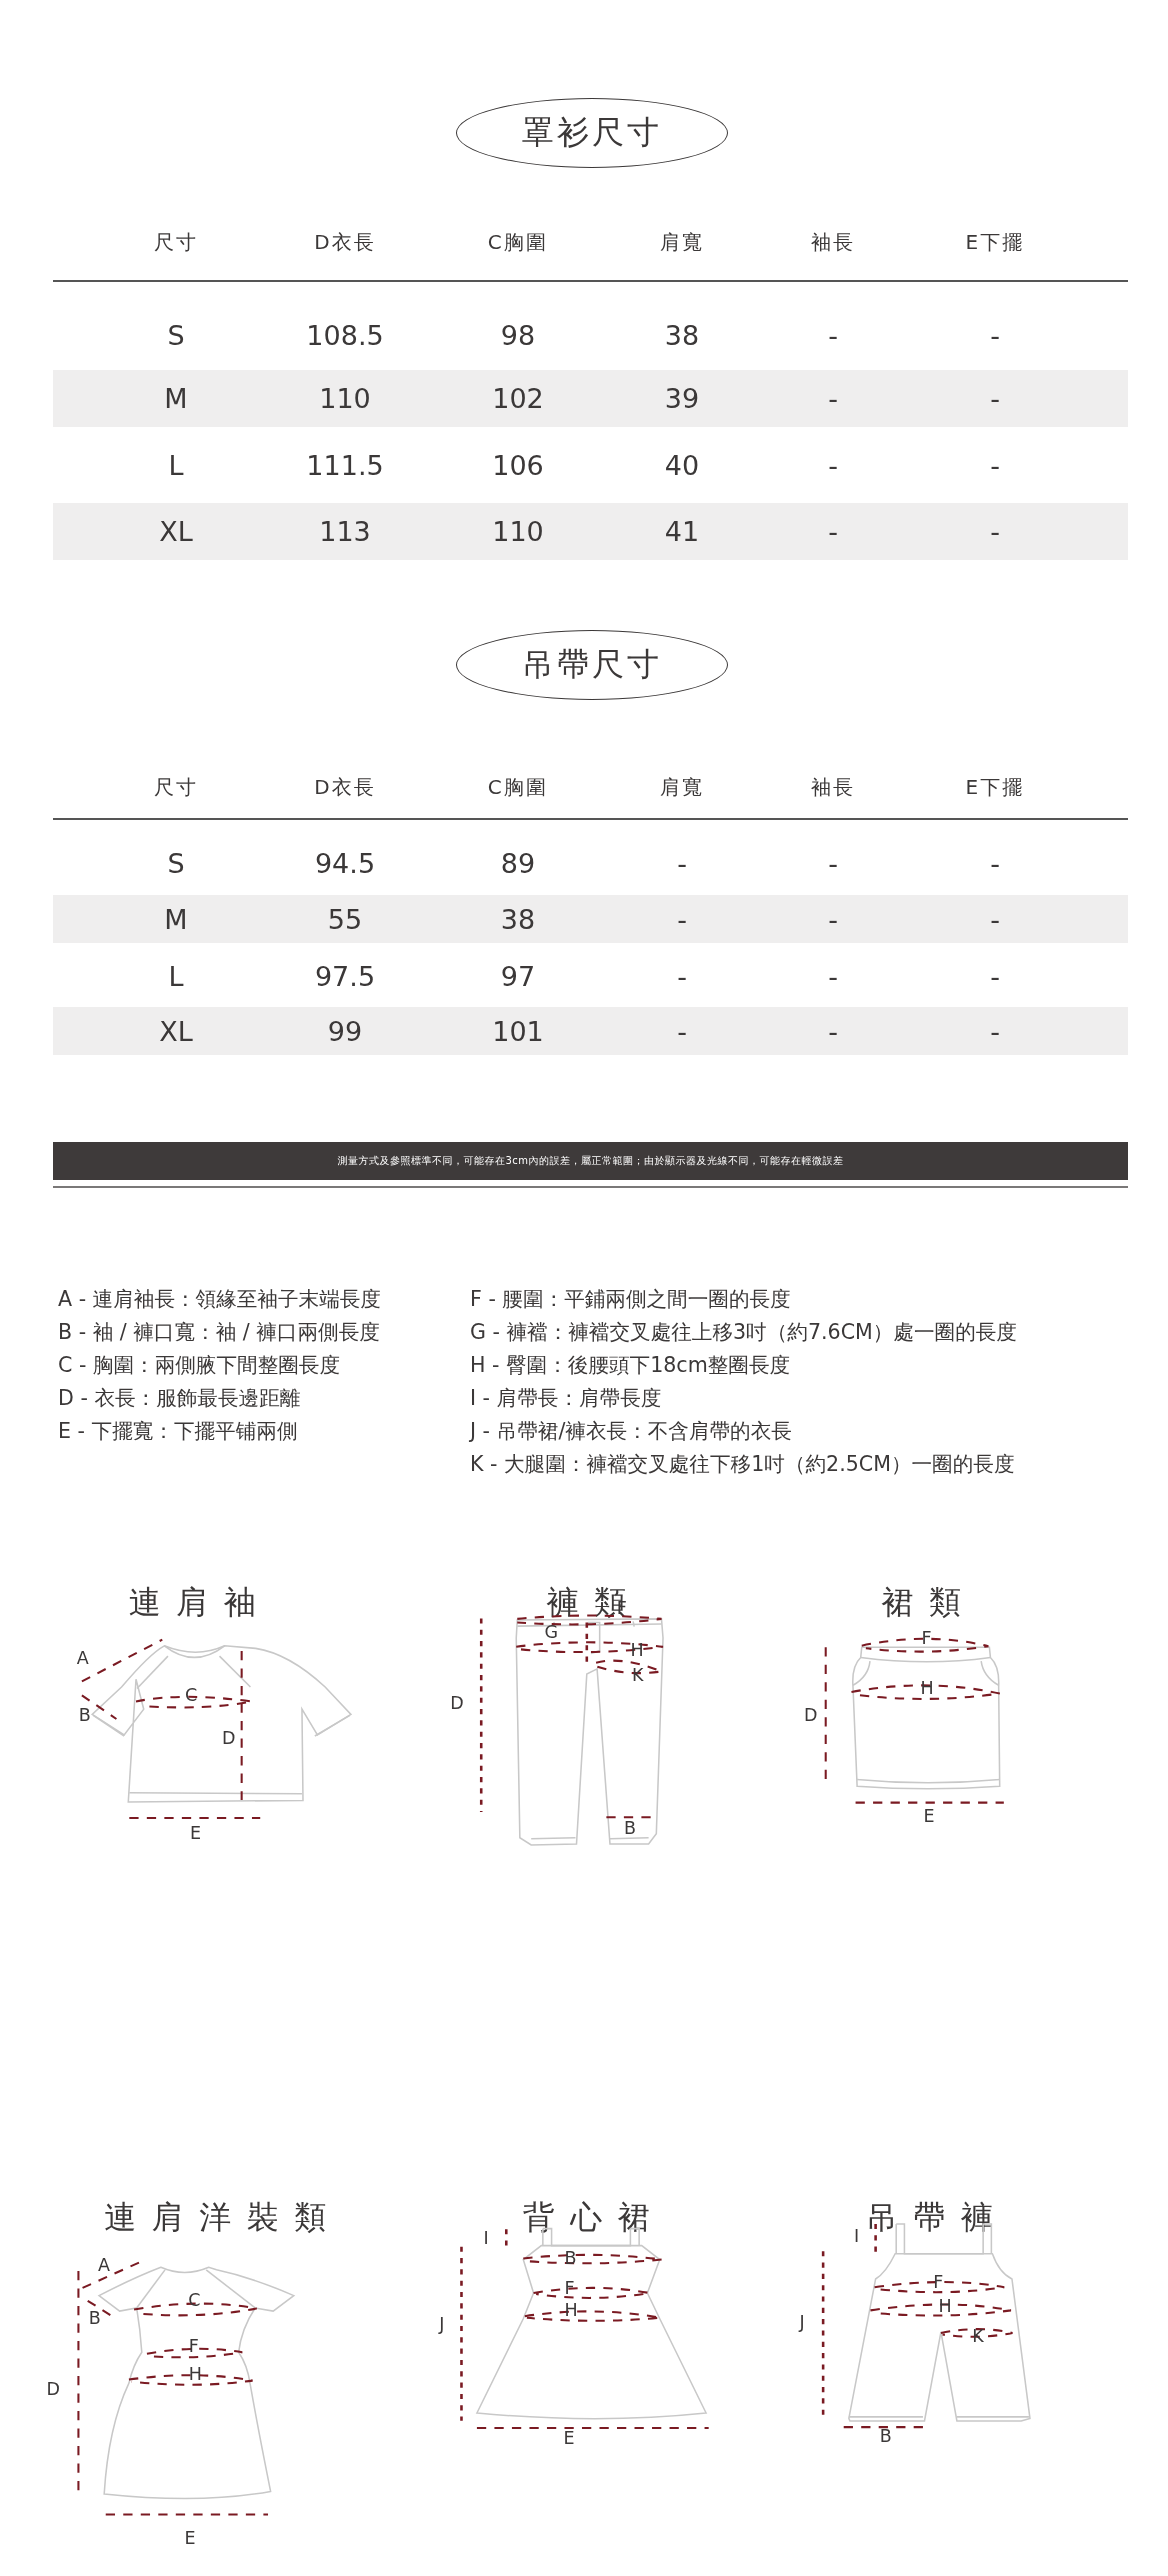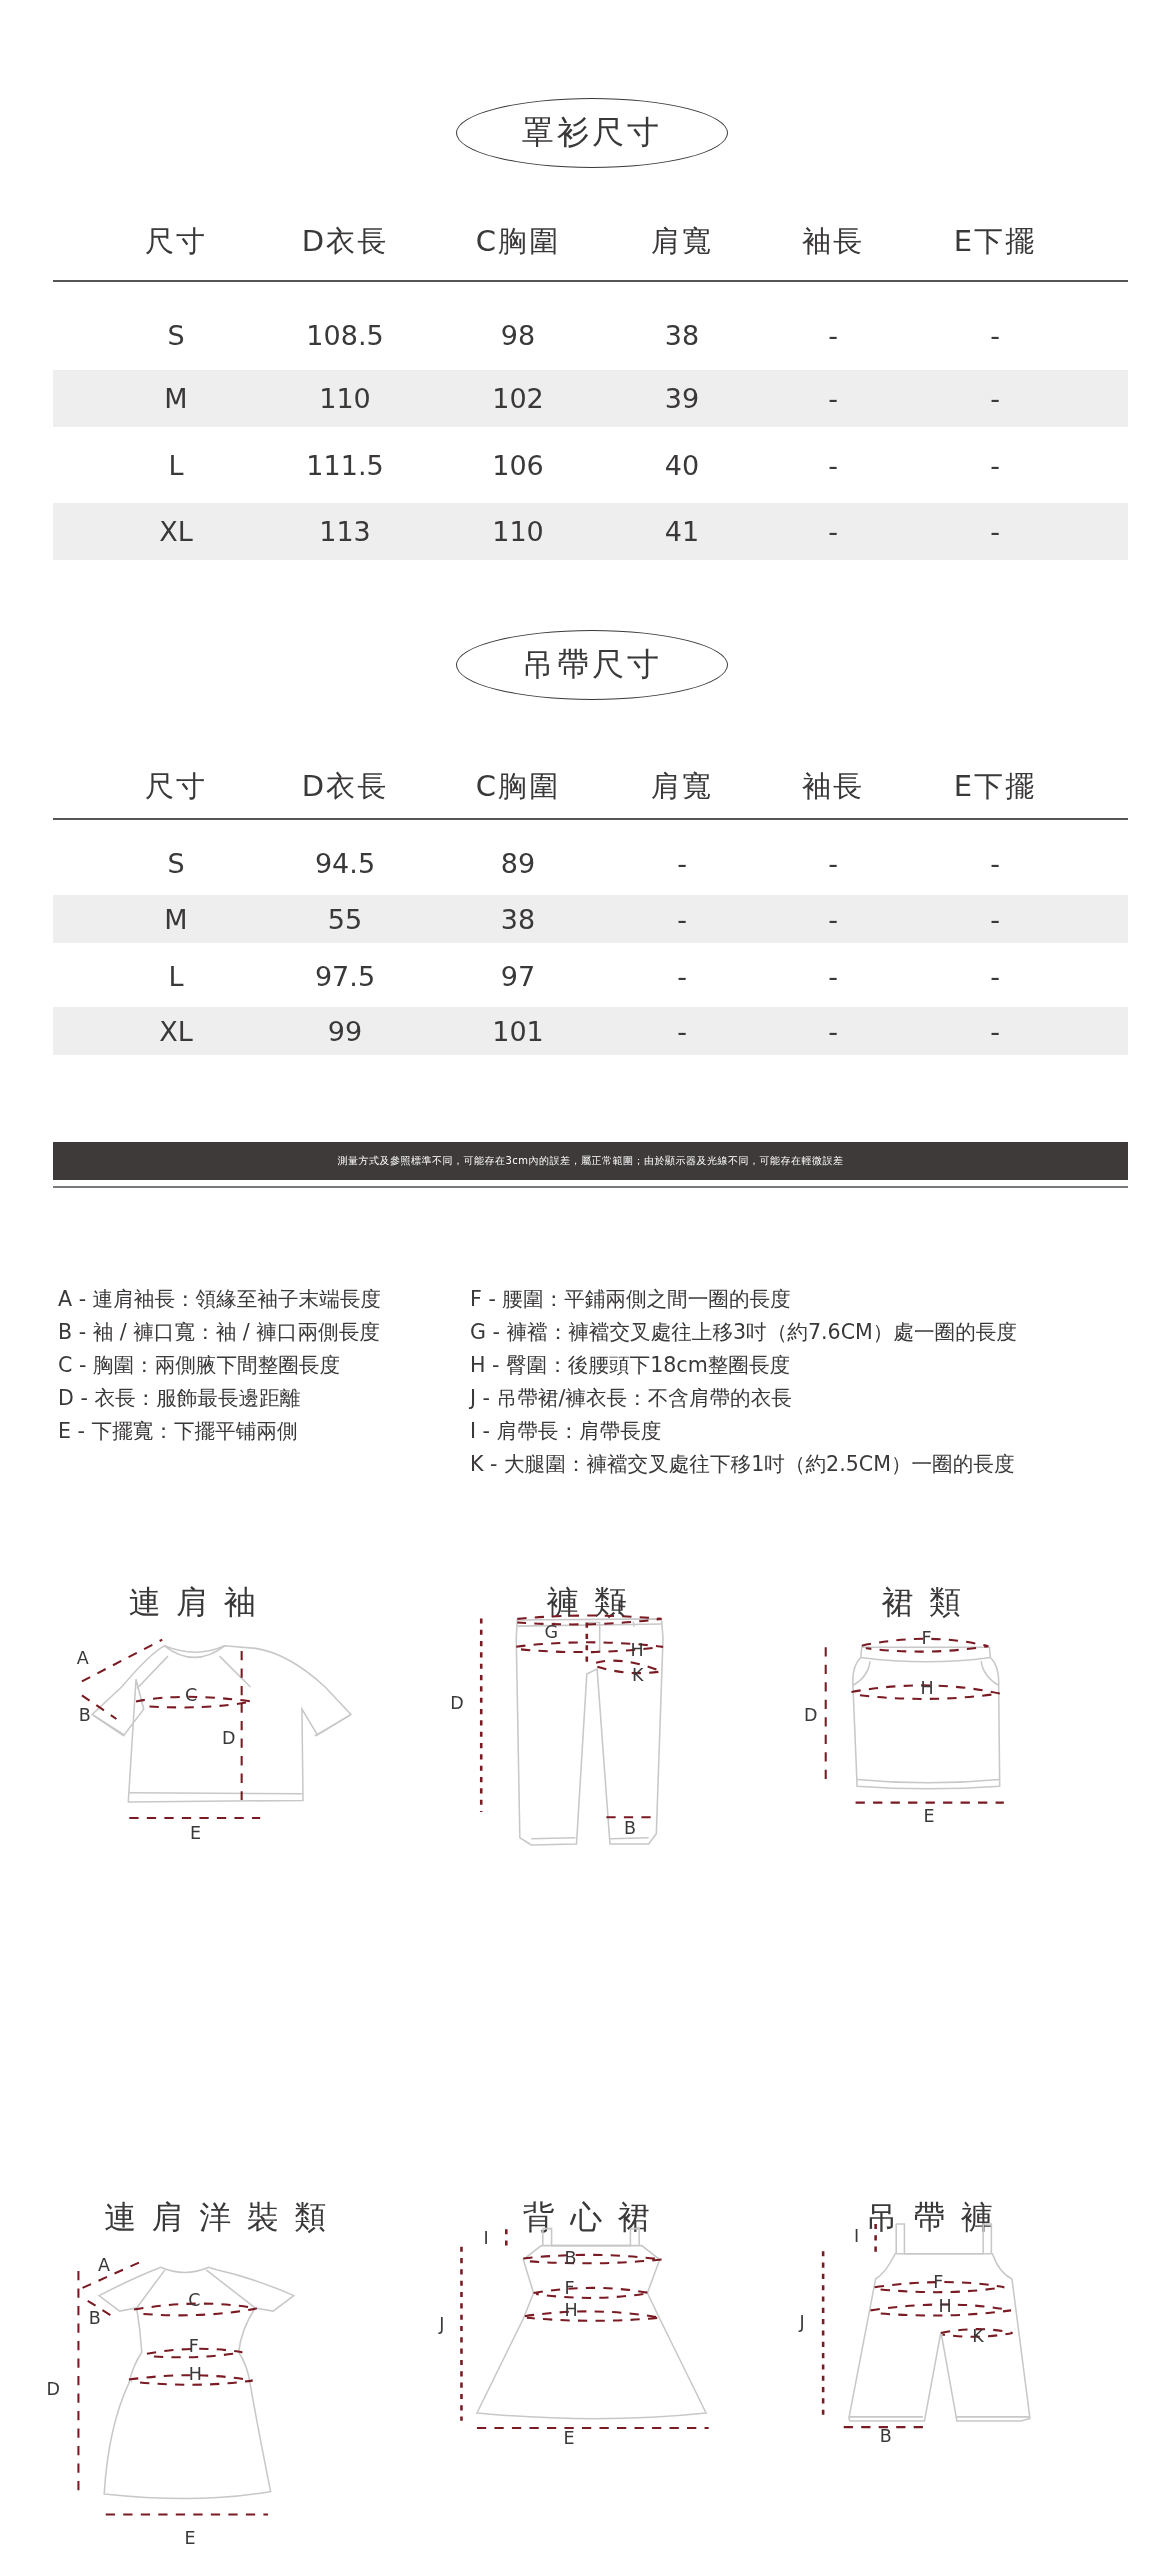--- a/index.html
+++ b/index.html
@@ -11,21 +11,21 @@
     border: 1.5px solid #3b3838; border-radius: 50%;
     display: flex; align-items: center; justify-content: center;
     font-size: 32px; letter-spacing: 3.1px; color: #3b3838; font-family: Liberation Serif, serif;
   }
   .tbl { position: absolute; left: 53px; width: 1075px; }
   .tbl .hdr { position: absolute; left: 0; width: 100%; height: 46px; display: flex; align-items: center; }
   .tbl .divider { position: absolute; left: 0; width: 100%; height: 2.1px; background: #555; }
   .tbl .row { position: absolute; left: 0; width: 100%; display: flex; align-items: center; }
   .tbl .row.shade { background: #efeeee; }
   .cell { position: absolute; text-align: center; font-size: 27px; color: #3b3838; transform: translateX(-50%); white-space: nowrap; }
-  .hcell { font-size: 29px; letter-spacing: 2.1px; }
+  .hcell { font-size: 20px; letter-spacing: 2.1px; }
 
   .banner {
     position: absolute; left: 53px; width: 1075px; top: 1142px; height: 38px;
     background: #3e3a3a; color: #ffffff; display: flex; align-items: center; justify-content: center;
     font-size: 10px; letter-spacing: 0.5px;
   }
   .banner-line { position: absolute; left: 53px; width: 1075px; top: 1186px; height: 2.1px; background: #7a7878; }
 
   .legend { position: absolute; font-size: 20.6px; color: #3b3838; line-height: 33px; white-space: nowrap; }
   .legend div { height: 33px; }
@@ -144,22 +144,22 @@
   <div>A - 連肩袖長：領緣至袖子末端長度</div>
   <div>B - 袖 / 褲口寬：袖 / 褲口兩側長度</div>
   <div>C - 胸圍：兩側腋下間整圈長度</div>
   <div>D - 衣長：服飾最長邊距離</div>
   <div>E - 下擺寬：下擺平铺兩側</div>
 </div>
 <div class="legend" style="left:470px; top:1283px;">
   <div>F - 腰圍：平鋪兩側之間一圈的長度</div>
   <div>G - 褲襠：褲襠交叉處往上移3吋（約7.6CM）處一圈的長度</div>
   <div>H - 臀圍：後腰頭下18cm整圈長度</div>
+  <div>I - 肩帶長：肩帶長度</div>
   <div>J - 吊帶裙/褲衣長：不含肩帶的衣長</div>
-  <div>I - 肩帶長：肩帶長度</div>
   <div>K - 大腿圍：褲襠交叉處往下移1吋（約2.5CM）一圈的長度</div>
 </div>
 
 <div class="dtitle" style="left:200px; top:1581px;">連肩袖</div>
 <svg class="diagram" style="left:52px; top:1571px;" width="335" height="464" viewBox="0 0 650 900">
   <g fill="none" stroke="#c8c8c8" stroke-width="3">
     <path d="M218 145 Q 280 170 335 145 L 395 150 Q 460 160 530 225 L 580 278 L 515 318 L 485 268 L 487 445 L 148 448 L 163 210 L 178 268 L 140 318 L 78 278 L 135 225 Q 190 160 218 145 Z"></path>
     <path d="M218 145 Q 276 190 335 145"></path>
     <path d="M225 165 L 165 228"></path>
     <path d="M325 165 L 385 225"></path>

